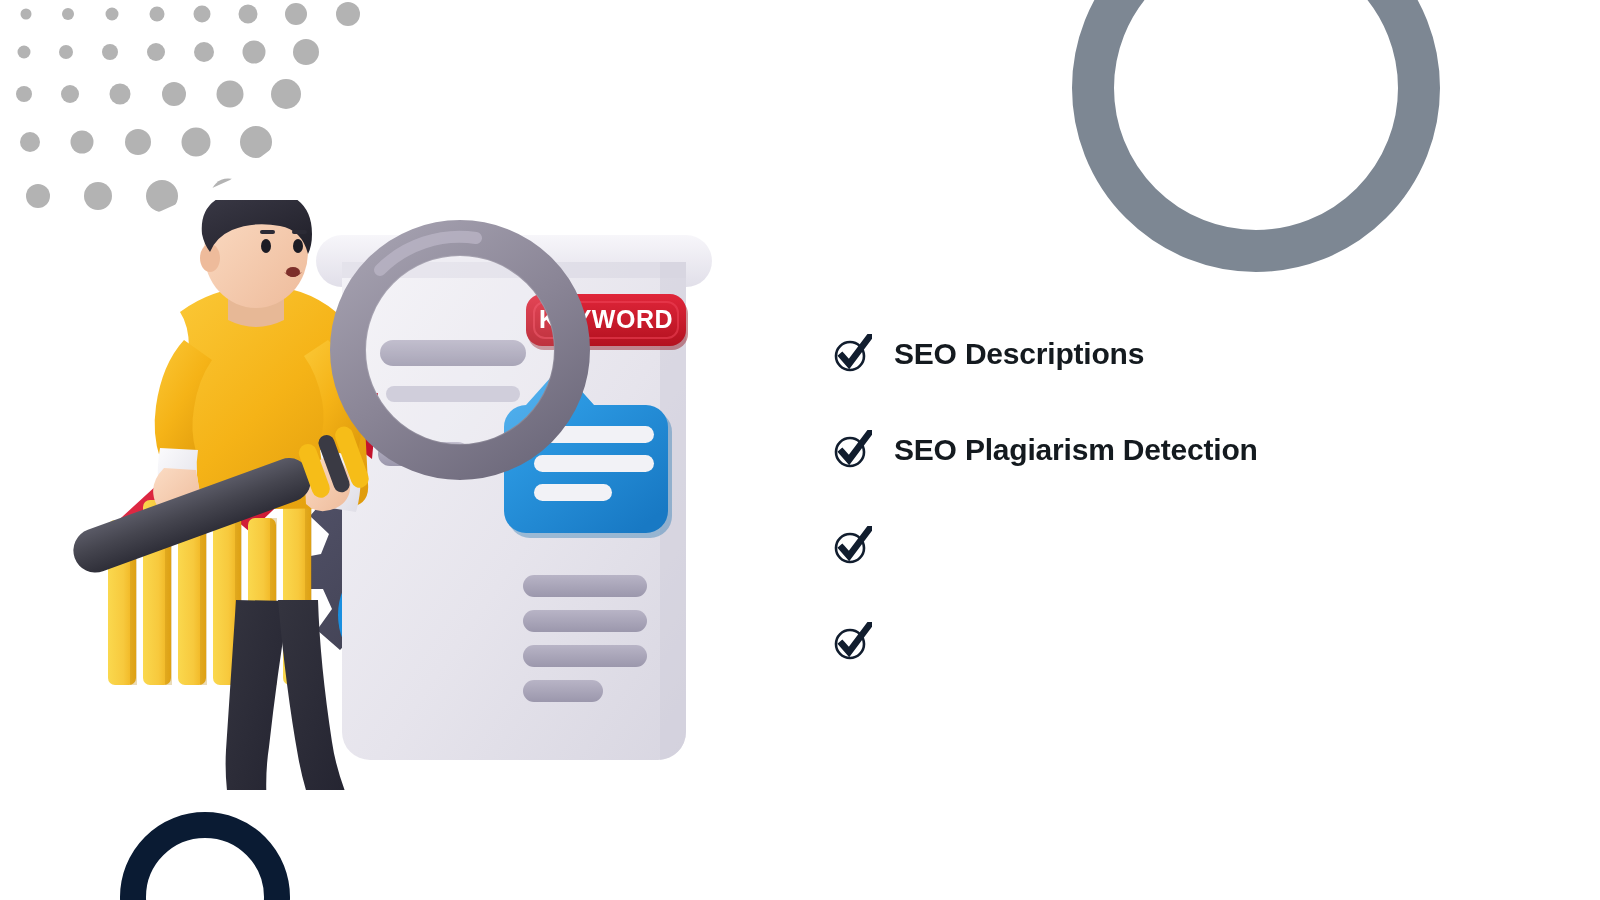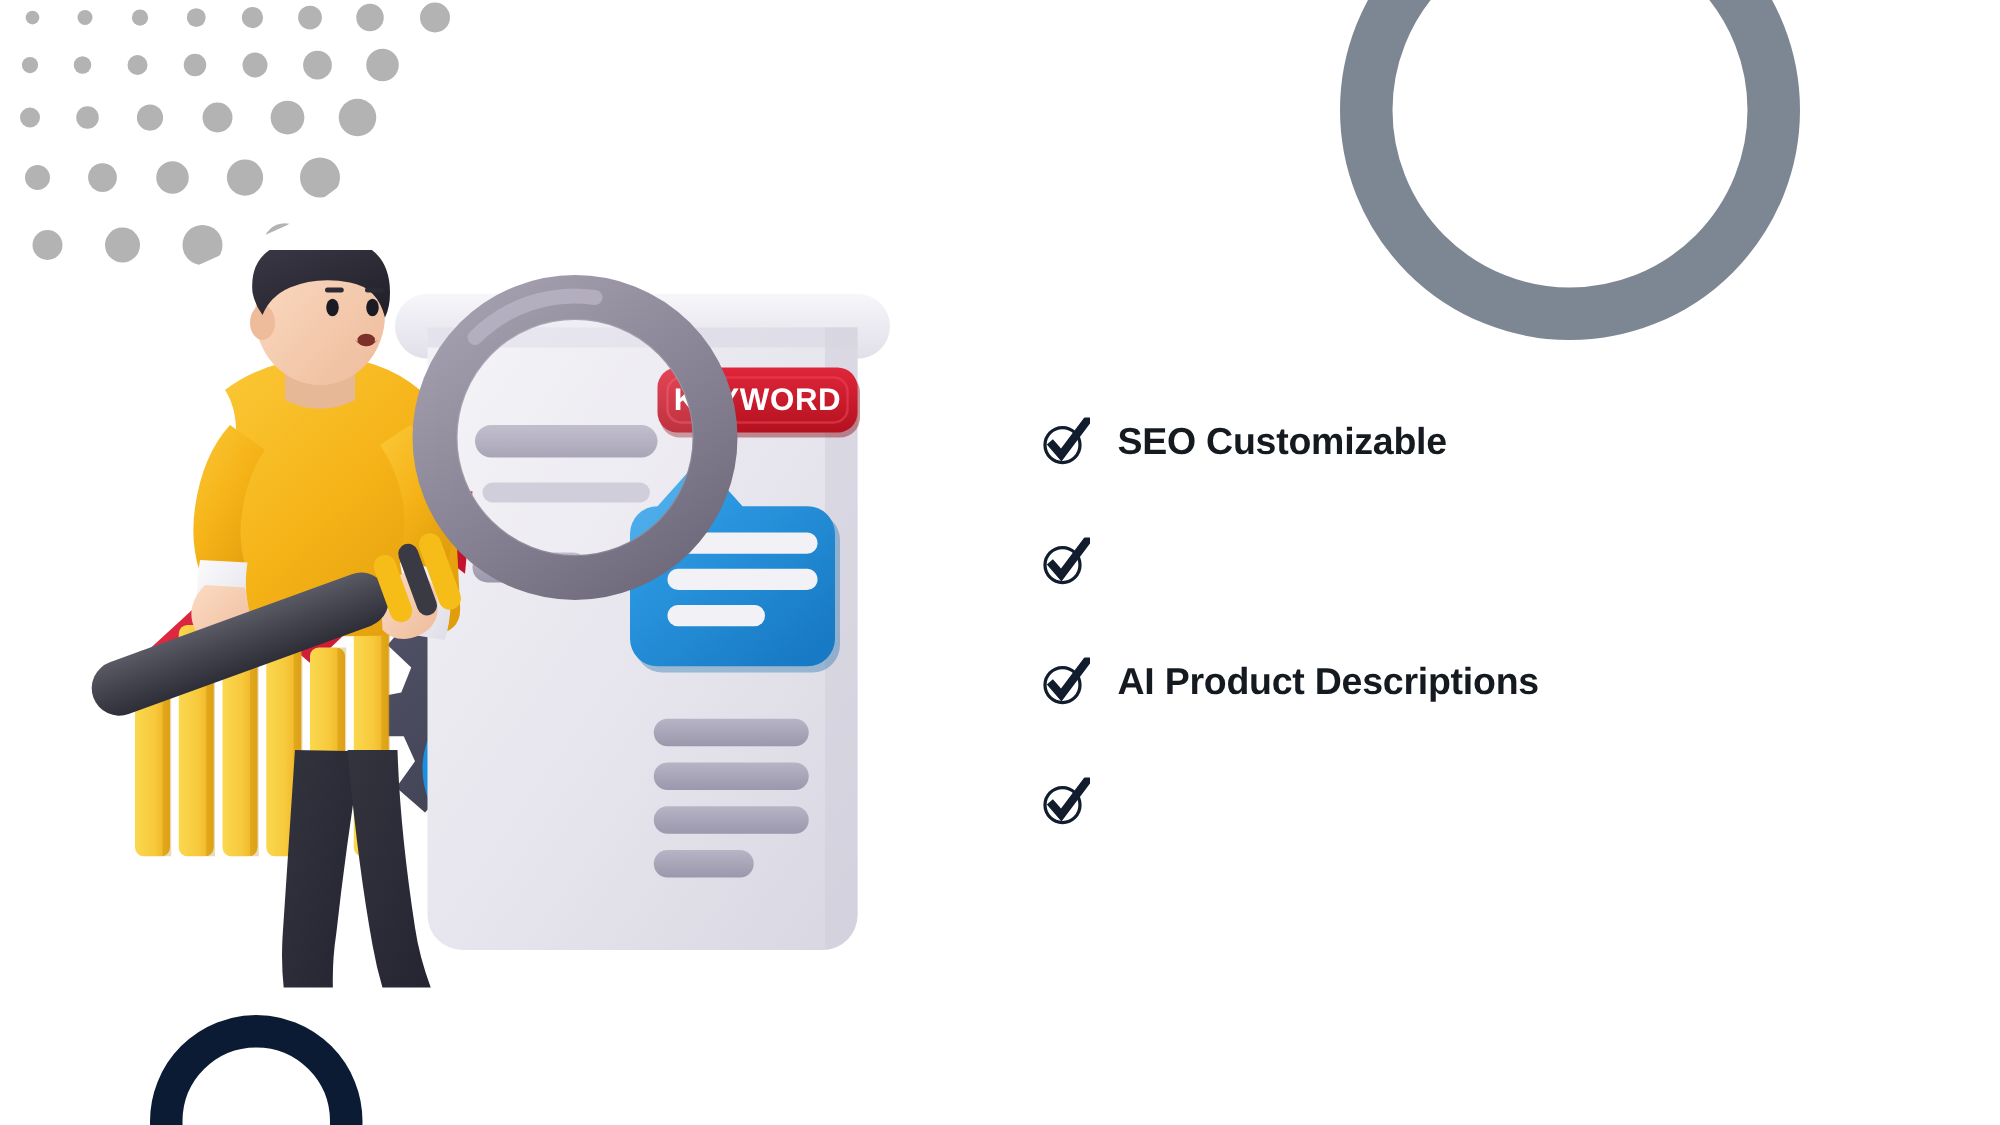--- a/index.html
+++ b/index.html
@@ -363,40 +363,40 @@
     </g>
   </svg>
 
   <ul id="feature-list" style="list-style:none;margin:0;padding:0">
 
     <li class="feature-row">
       <svg class="feature-check" viewBox="0 0 40 40" xmlns="http://www.w3.org/2000/svg" aria-hidden="true">
         <circle cx="18" cy="22" r="14" fill="none" stroke="#111d2e" stroke-width="2.6"></circle>
         <path d="M10 22 l7 8 L38 2" fill="none" stroke="#111d2e" stroke-width="6.5" stroke-linecap="square" stroke-linejoin="miter"></path>
       </svg>
-      <span class="feature-label">SEO Customizable</span>
+      <span class="feature-label">SEO Descriptions</span>
+    </li>
+
+    <li class="feature-row">
+      <svg class="feature-check" viewBox="0 0 40 40" xmlns="http://www.w3.org/2000/svg" aria-hidden="true">
+        <circle cx="18" cy="22" r="14" fill="none" stroke="#111d2e" stroke-width="2.6"></circle>
+        <path d="M10 22 l7 8 L38 2" fill="none" stroke="#111d2e" stroke-width="6.5" stroke-linecap="square" stroke-linejoin="miter"></path>
+      </svg>
+      <span class="feature-label">SEO Plagiarism Detection</span>
     </li>
 
     <li class="feature-row">
       <svg class="feature-check" viewBox="0 0 40 40" xmlns="http://www.w3.org/2000/svg" aria-hidden="true">
         <circle cx="18" cy="22" r="14" fill="none" stroke="#111d2e" stroke-width="2.6"></circle>
         <path d="M10 22 l7 8 L38 2" fill="none" stroke="#111d2e" stroke-width="6.5" stroke-linecap="square" stroke-linejoin="miter"></path>
       </svg>
     </li>
 
     <li class="feature-row">
       <svg class="feature-check" viewBox="0 0 40 40" xmlns="http://www.w3.org/2000/svg" aria-hidden="true">
         <circle cx="18" cy="22" r="14" fill="none" stroke="#111d2e" stroke-width="2.6"></circle>
         <path d="M10 22 l7 8 L38 2" fill="none" stroke="#111d2e" stroke-width="6.5" stroke-linecap="square" stroke-linejoin="miter"></path>
       </svg>
-      <span class="feature-label">AI Product Descriptions</span>
     </li>
 
-    <li class="feature-row">
-      <svg class="feature-check" viewBox="0 0 40 40" xmlns="http://www.w3.org/2000/svg" aria-hidden="true">
-        <circle cx="18" cy="22" r="14" fill="none" stroke="#111d2e" stroke-width="2.6"></circle>
-        <path d="M10 22 l7 8 L38 2" fill="none" stroke="#111d2e" stroke-width="6.5" stroke-linecap="square" stroke-linejoin="miter"></path>
-      </svg>
-    </li>
-
   </ul>
 
 </div>
 
 </body></html>

